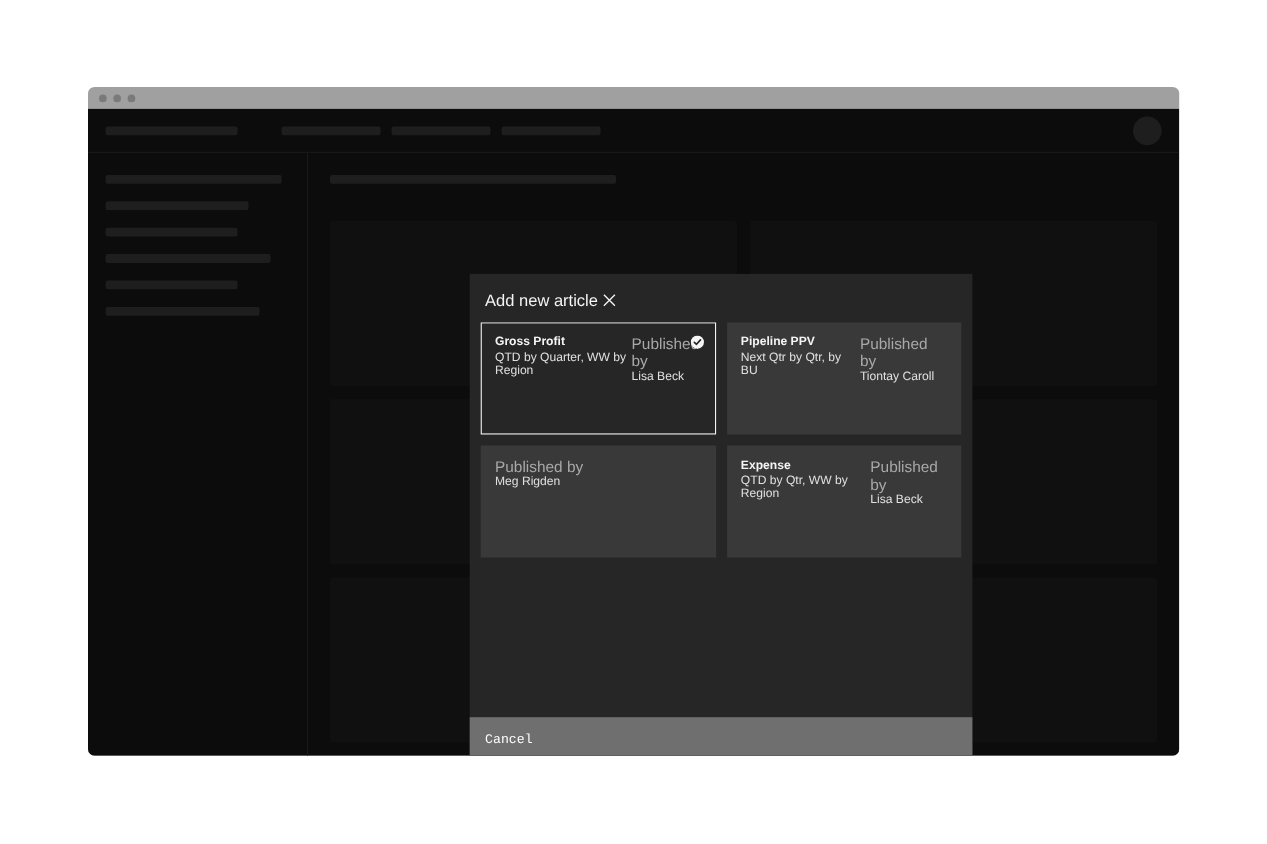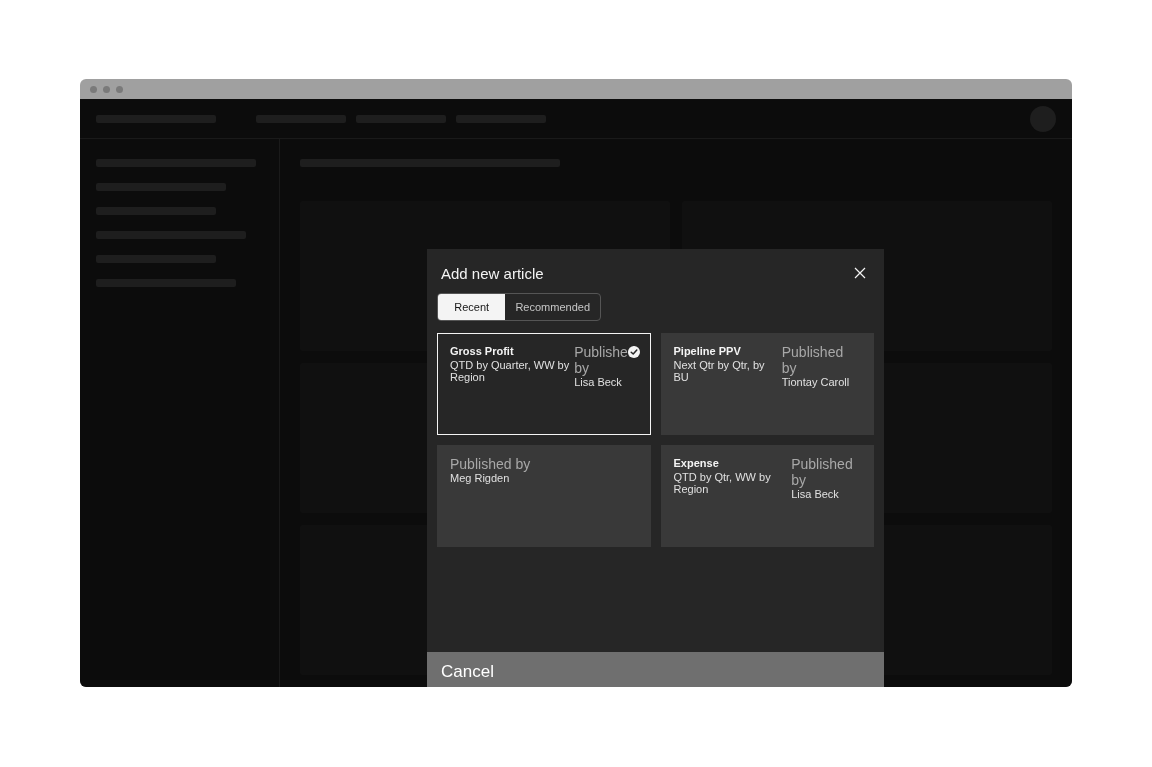--- a/index.html
+++ b/index.html
@@ -63,21 +63,21 @@
     left: 347px;
     top: 170px;
     width: 457px;
     height: 443px;
     background: #262626;
     display: flex;
     flex-direction: column;
     color: #f4f4f4;
   }
   .modal-header {
-    display:flex; align-items:center; justify-content:space-between;
+    display:flex; align-items:center; justify-content:flex-start;
     padding: 14px 14px 10px 14px;
   }
   .modal-title { font-size: 15px; font-weight: 400; color:#f4f4f4;}
   .close-btn {
     width: 20px; height: 20px; display:flex; align-items:center; justify-content:center;
     color:#f4f4f4; cursor:pointer; font-size:14px; line-height:1;
   }
 
   .tab-group {
     display:flex; margin: 0 10px 12px 10px;
@@ -112,21 +112,21 @@
   .card-grid .article-card:nth-child(5),
   .card-grid .article-card:nth-child(6) {
     height: 56px;
   }
   .card-grid .article-card:nth-child(5) .pub-block,
   .card-grid .article-card:nth-child(6) .pub-block { display:none; }
 
   .modal-footer {
     margin-top:auto; display:flex; height:40px;
   }
-  .btn { flex:1; display:flex; align-items:center; padding:0 14px; font-size:17px; cursor:pointer;}
+  .btn { flex:1; display:flex; align-items:center; padding:0 14px; font-size:12px; cursor:pointer;font-family:Liberation Mono, monospace;}
   .btn-cancel { background:#6f6f6f; color:#fff;}
   .btn-primary { background:#0f62fe; color:#fff;}
 </style>
 </head>
 <body>
 
 <div class="browser-frame">
   <div class="browser-titlebar">
     <div class="browser-dot"></div>
     <div class="browser-dot"></div>
@@ -167,24 +167,20 @@
   <div class="modal">
     <div class="modal-header">
       <div class="modal-title">Add new article</div>
       <div class="close-btn">
         <svg width="12" height="12" viewBox="0 0 12 12">
             <path d="M1 1 L11 11 M11 1 L1 11" stroke="#f4f4f4" stroke-width="1.2" fill="none"></path>
           </svg>
       </div>
     </div>
 
-    <div class="tab-group">
-      <div class="tab-btn active">Recent</div>
-      <div class="tab-btn">Recommended</div>
-    </div>
 
     <div class="card-grid" id="card-grid">
         <div class="article-card selected">
           <div class="check"><svg width="12" height="12" viewBox="0 0 12 12">
               <circle cx="6" cy="6" r="6" fill="#f4f4f4"></circle>
               <path d="M3.2 6.2 L5.2 8 L8.8 4" stroke="#262626" stroke-width="1.5" fill="none" stroke-linecap="round" stroke-linejoin="round"></path>
             </svg></div>
           <div>
             <div class="title">Gross Profit</div>
             <div class="subtitle">QTD by Quarter, WW by Region</div>

